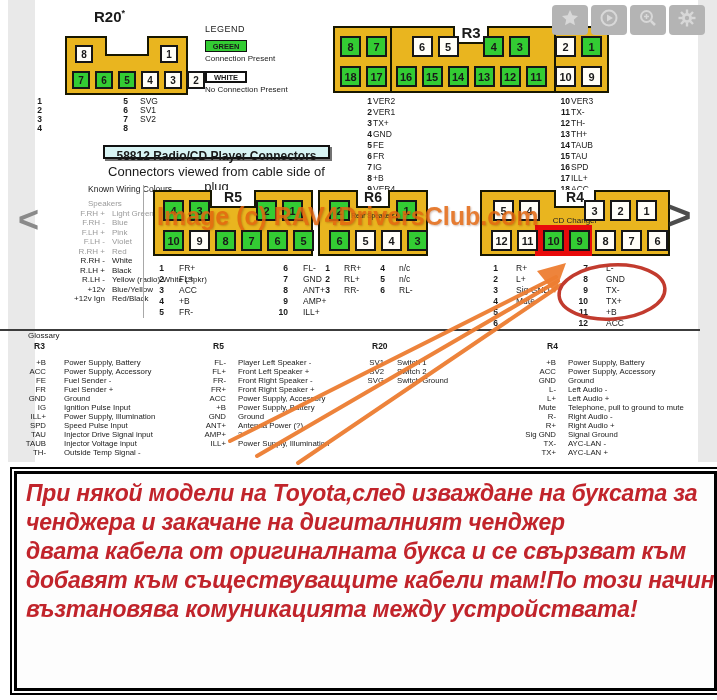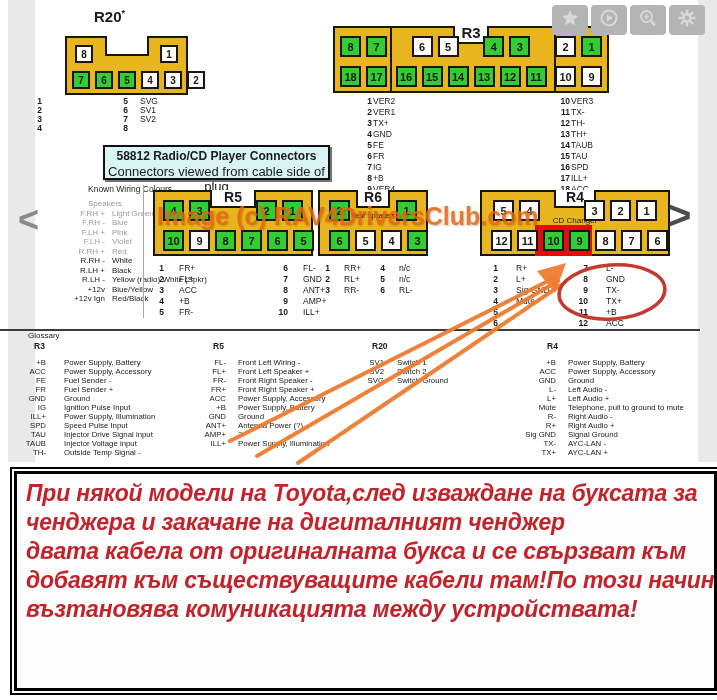--- a/index.html
+++ b/index.html
@@ -73,21 +73,21 @@
   
   #legend{position:absolute;left:205px;top:24px;font-size:8px;}
   #legend .ltitle{font-size:9px;letter-spacing:.5px;margin-bottom:6px;}
   .chip{width:42px;height:12px;border:1px solid #111;display:flex;align-items:center;justify-content:center;
         font-size:7.5px;font-weight:bold;box-sizing:border-box;}
   .chip.green{background:var(--green);border-width:1px;}
   .chip.white{background:#fff;border-width:2px;}
   #legend .llabel{margin:2px 0 8px 0;}
 
   
-  #title58812{position:absolute;left:103px;top:145px;width:227px;height:35px;background:var(--title_box_bg);
+  #title58812{position:absolute;left:103px;top:145px;width:227px;height:14px;background:var(--title_box_bg);
        border:2px solid #111;box-sizing:border-box;text-align:center;box-shadow:2px 2px 0 rgba(0,0,0,.55);}
   #title58812 .t1{font-size:12px;font-weight:bold;margin-top:2px;}
   #title58812 .t2{font-size:13px;margin-top:1px;}
 
   
   .plist{position:absolute;font-size:8.5px;}
   .plist .row{display:flex;line-height:11px;}
   .plist .num{width:14px;text-align:right;font-weight:bold;}
   .plist .lbl{margin-left:1px;white-space:nowrap;}
   #pl-r20-l{left:28px;top:97px;} #pl-r20-l .row{line-height:9px;}
@@ -208,20 +208,27 @@
           <div class="pin on">7</div>
           <div class="pin on">6</div>
           <div class="pin on">5</div>
           <div class="pin">4</div>
           <div class="pin">3</div>
           <div class="pin">2</div>
         </div>
       </div>
   </div>
 
+  <div id="legend">
+    <div class="ltitle">LEGEND</div>
+    <div class="chip green">GREEN</div>
+    <div class="llabel">Connection Present</div>
+    <div class="chip white">WHITE</div>
+    <div class="llabel">No Connection Present</div>
+  </div>
 
   <div class="conn" id="r3">
     <div class="notch"></div>
     <div class="conn-label">R3</div>
     <div class="vdiv" id="r3-div1"></div>
     <div class="vdiv" id="r3-div2"></div>
     <div class="pin-row row-top">
         <div class="pin-group">
           <div class="pin on">8</div>
           <div class="pin on">7</div>
@@ -675,21 +682,21 @@
           <div class="g-term">TH-</div>
           <div class="g-lbl">Outside Temp Signal -</div>
         </div>
       </div>
   </div>
   <div class="g-col" id="g-1">
     <div class="g-head">R5</div>
     <div class="g-rows">
         <div class="g-row">
           <div class="g-term">FL-</div>
-          <div class="g-lbl">Front Left Wiring -</div>
+          <div class="g-lbl">Player Left Speaker -</div>
         </div>
         <div class="g-row">
           <div class="g-term">FL+</div>
           <div class="g-lbl">Front Left Speaker +</div>
         </div>
         <div class="g-row">
           <div class="g-term">FR-</div>
           <div class="g-lbl">Front Right Speaker -</div>
         </div>
         <div class="g-row">

